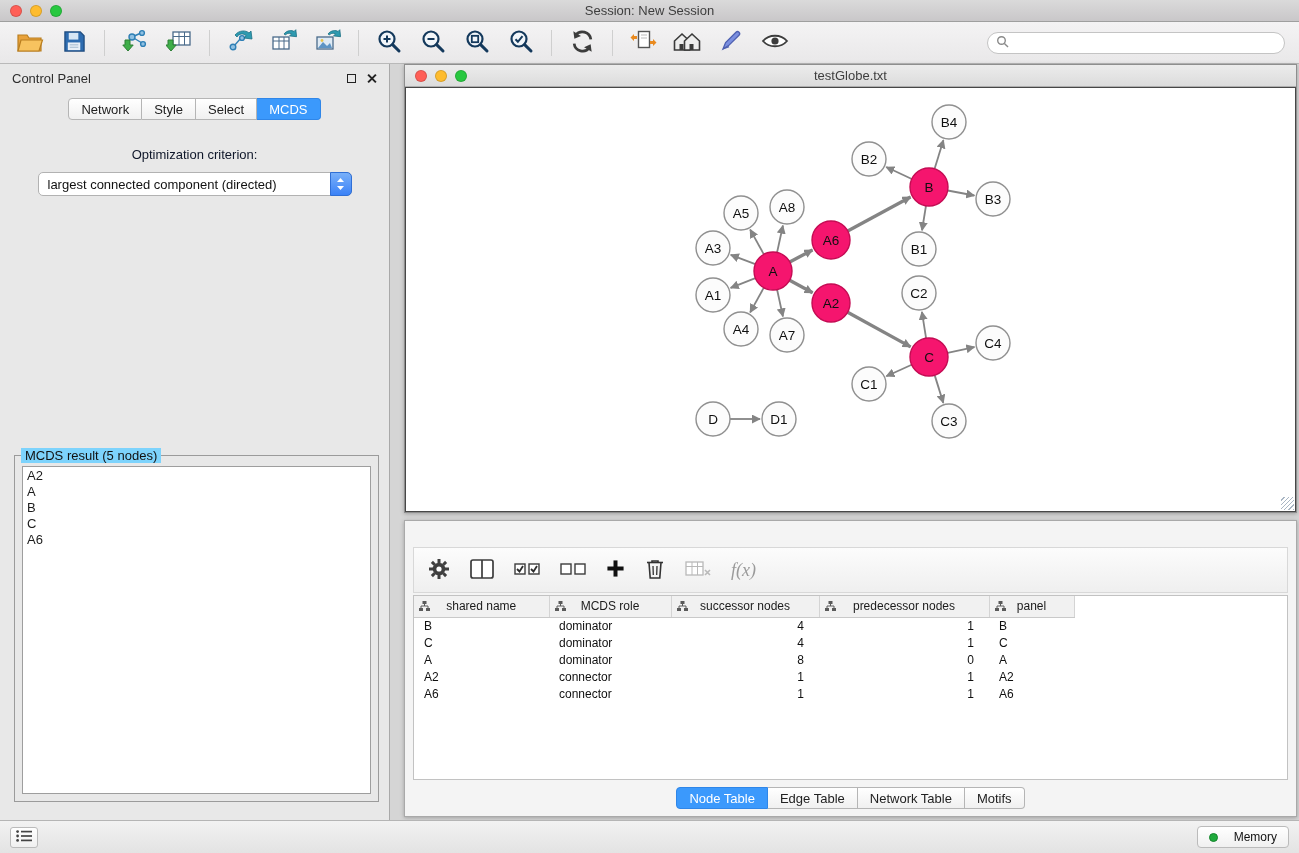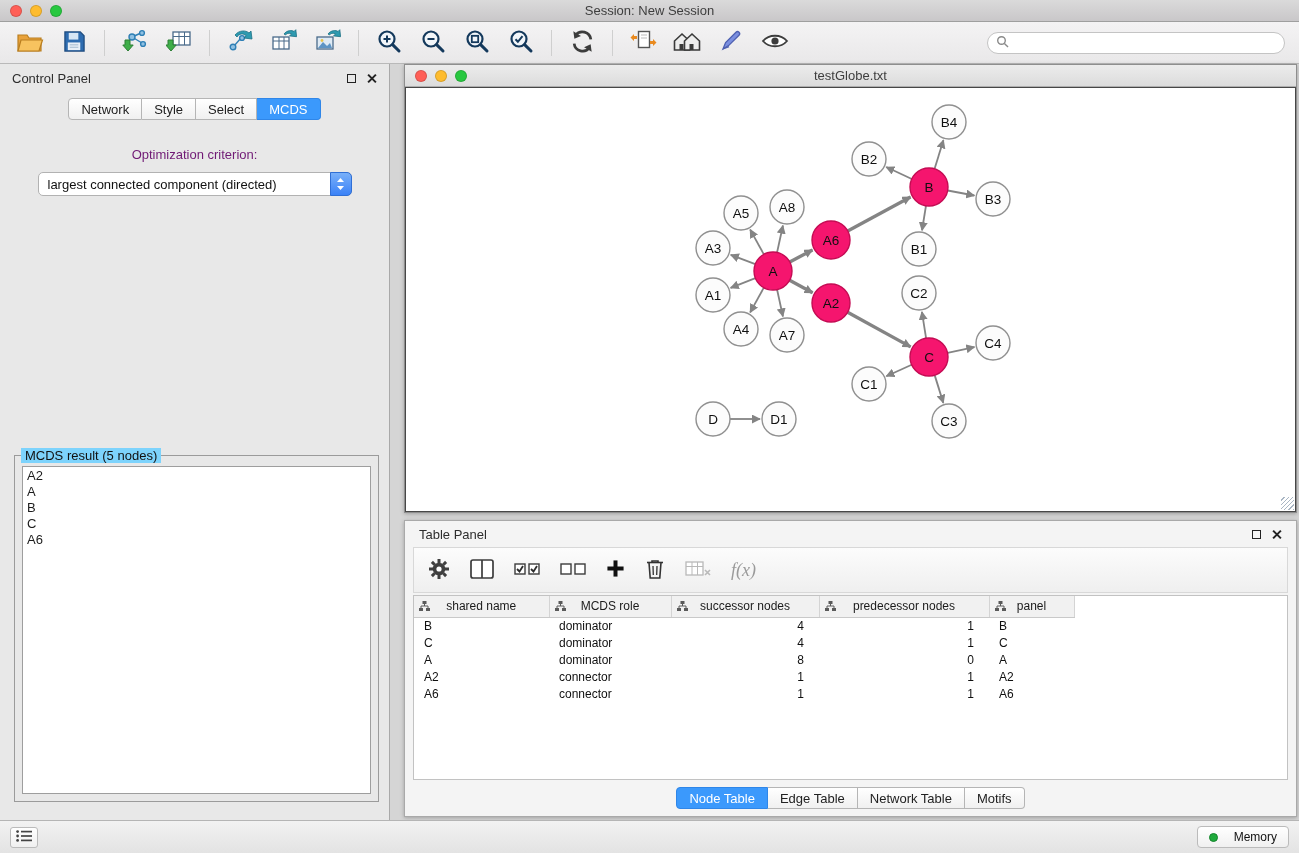--- a/index.html
+++ b/index.html
@@ -33,21 +33,21 @@
 .panel-icons{margin-left:auto;display:flex;gap:10px;align-items:center}
 .float-box{width:9px;height:9px;border:1.5px solid #222;display:inline-block}
 .x-icon{width:11px;height:11px;display:inline-block;position:relative}
 .x-icon:before,.x-icon:after{content:"";position:absolute;left:5px;top:0;width:2px;height:11px;background:#222}
 .x-icon:before{transform:rotate(45deg)}.x-icon:after{transform:rotate(-45deg)}
 .cp-tabs{display:flex;justify-content:center;margin-top:6px}
 .seg-tab{height:22px;padding:0 12px;background:linear-gradient(#ffffff,#f0f0f0);border:1px solid #b5b5b5;border-left:none;font-size:13px;color:#222;font-family:"Liberation Sans",sans-serif;cursor:default}
 .seg-tab:first-child{border-left:1px solid #b5b5b5;border-radius:4px 0 0 4px}
 .seg-tab:last-child{border-radius:0 4px 4px 0}
 .seg-tab.active{background:var(--accent);border-color:#2f86e8;color:#fff}
-.opt-label{text-align:center;margin-top:27px;font-size:13px;color:#701a75}
+.opt-label{text-align:center;margin-top:27px;font-size:13px;color:#0f172a}
 .dropdown{margin:10px auto 0;width:314px;height:24px;background:#fff;border:1px solid #b2b2b2;border-radius:5px;display:flex;align-items:center;position:relative;font-size:13px;padding:0 26px 0 9px;color:#111}
 .dd-cap{position:absolute;right:-1px;top:-1px;width:22px;height:24px;background:linear-gradient(#79b0f9,#3b82f7);border:1px solid #2f6fd6;border-radius:0 5px 5px 0;display:flex;align-items:center;justify-content:center}
 .cp-buttons{display:flex;justify-content:center;gap:14px;margin-top:13px}
 .cp-btn{height:22px;padding:0 15px;background:linear-gradient(#ffffff,#f1f1f1);border:1px solid #b5b5b5;border-radius:5px;font-size:13px;font-family:"Liberation Sans",sans-serif;cursor:default}
 .result-group{position:absolute;left:14px;right:10px;top:391px;bottom:18px;border:1px solid #9b9b9b}
 .group-legend{position:absolute;top:-8px;left:6px;background:#7dd3fc;padding:0 4px;font-size:13px;color:#111}
 .result-list{position:absolute;left:7px;right:7px;top:10px;bottom:7px;background:#fff;border:1px solid #9e9e9e;overflow:auto;font-size:13px;line-height:16px;padding:1px 4px}
 .result-item{height:16px}
 
 
@@ -391,27 +391,20 @@
         <g>
           <circle cx="373" cy="331" r="17" fill="#fcfcfc" stroke="#909090" stroke-width="1.4"></circle>
           <text x="373" y="331" text-anchor="middle" dominant-baseline="central" font-size="13.5" fill="#101010">D1</text>
         </g>
       </svg>
     <div class="grip"></div>
   </div>
 </div>
 
 <div class="table-panel">
-  <div class="tp-titlebar">
-    <span>Table Panel</span>
-    <span class="panel-icons">
-      <span class="float-box"></span>
-      <span class="x-icon"></span>
-    </span>
-  </div>
   <div class="tp-toolbar">
     <button class="tpt-btn">
         <span><svg width="22" height="22" viewBox="0 0 22 22">
             <g stroke="#3f3f3f" stroke-width="3">
               <line x1="11" y1="1" x2="11" y2="5"></line>
               <line x1="11" y1="17" x2="11" y2="21"></line>
               <line x1="1" y1="11" x2="5" y2="11"></line>
               <line x1="17" y1="11" x2="21" y2="11"></line>
               <line x1="3.9" y1="3.9" x2="6.7" y2="6.7"></line>
               <line x1="15.3" y1="15.3" x2="18.1" y2="18.1"></line>

